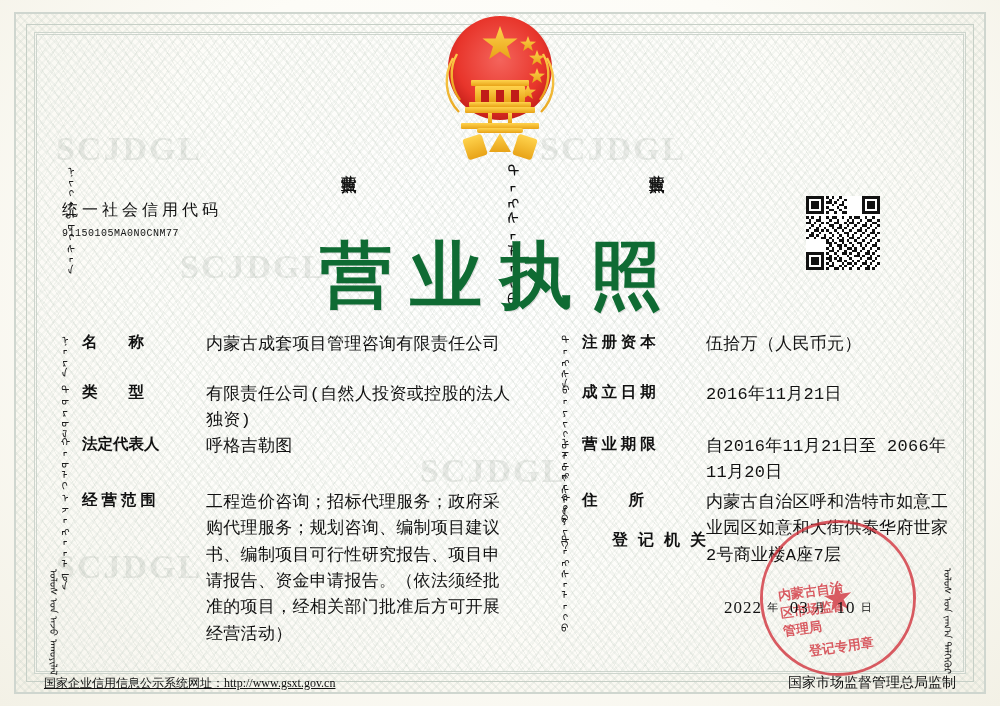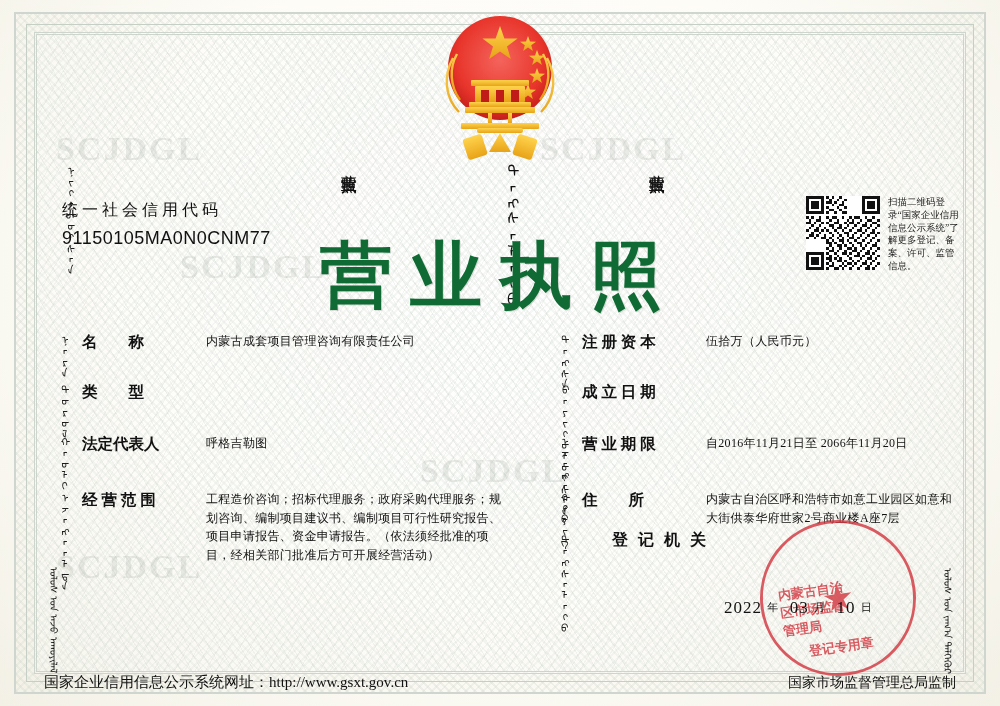--- a/index.html
+++ b/index.html
@@ -68,22 +68,22 @@
   }
   
   .code-mong{position:absolute;left:62px;top:165px;height:42px;}
   .code-label{
     position:absolute;left:62px;top:200px;
     font-size:16px;letter-spacing:4px;color:#111;
     font-family:"Liberation Serif","DejaVu Serif",serif;
   }
   .code-value{
     position:absolute;left:62px;top:228px;
-    font-size:18px;letter-spacing:.5px;color:#111;
-    font-family:Liberation Sans, sans-serif;
+    font-size:10px;letter-spacing:.5px;color:#111;
+    font-family:Liberation Mono, monospace;
   }
   
   .main-title{
     position:absolute;left:0;right:0;top:228px;
     text-align:center;
     font-family:"Liberation Serif","DejaVu Serif",serif;
     font-weight:bold;
     font-size:72px;
     letter-spacing:18px;
     color:#0f6b33;
@@ -119,22 +119,22 @@
   }
   .row .lab{
     position:absolute;left:26px;top:0;width:110px;
     text-align:justify;
     font-family:"Liberation Serif","DejaVu Serif",serif;
     font-size:15.5px;color:#111;font-weight:bold;
     letter-spacing:0;
   }
   .row .val{
     margin-left:150px;
-    font-family:Liberation Serif, serif;
-    font-size:12px;color:#111;line-height:1.55;
+    font-family:Liberation Mono, monospace;
+    font-size:17px;color:#111;line-height:1.55;
     letter-spacing:.3px;
   }
   .lab4{letter-spacing:0;}
   
   .registry{
     position:absolute;left:556px;top:530px;width:400px;
   }
   .registry .m{position:absolute;left:0;top:4px;height:24px;}
   .registry .lab{
     position:absolute;left:56px;top:0;
@@ -169,21 +169,21 @@
     font-family:"Liberation Serif","DejaVu Serif",serif;
     font-size:13px;color:#d1303a;font-weight:bold;
     transform-origin:0 0;
   }
   
   .footer-left{
     position:absolute;left:44px;bottom:14px;width:430px;
   }
   .footer-left .t{
     font-family:"Liberation Serif","DejaVu Serif",serif;
-    font-size:15px;color:#111;
+    font-size:12px;color:#111;text-decoration:underline;
   }
   .footer-right{
     position:absolute;right:44px;bottom:14px;width:360px;text-align:right;
   }
   .footer-right .t{
     font-family:"Liberation Serif","DejaVu Serif",serif;
     font-size:14px;color:#111;
   }
   .mong-row{
     display:flex;gap:6px;justify-content:flex-start;
@@ -482,35 +482,35 @@
         <rect x="8" y="28" width="1" height="1"></rect>
           <rect x="11" y="28" width="2" height="1"></rect>
           <rect x="14" y="28" width="1" height="1"></rect>
         <rect x="17" y="28" width="1" height="1"></rect>
           <rect x="20" y="28" width="1" height="1"></rect>
           <rect x="23" y="28" width="2" height="1"></rect>
           <rect x="26" y="28" width="1" height="1"></rect>
       </g>
     </svg>
   </div>
-  <div class="qr-note">扫描二维码登录“国家企业信用信息公示系统”了解更多登记、备案、许可、监管信息。</div>
 
   <div class="fields">
 
     <div class="col-left">
 
       <div class="row" style="height:28px;">
         <div class="m mong">ᠨᠡᠷᠡ</div>
         <div class="lab">名　　称</div>
         <div class="val">内蒙古成套项目管理咨询有限责任公司</div>
       </div>
 
       <div class="row" style="height:30px;margin-top:22px;">
         <div class="m mong">ᠲᠥᠷᠥᠯ</div>
         <div class="lab">类　　型</div>
+        <div class="val">有限责任公司(自然人投资或控股的法人独资)</div>
       </div>
 
       <div class="row" style="height:30px;margin-top:22px;">
         <div class="m mong">ᠬᠠᠤᠯᠢ</div>
         <div class="lab lab4">法定代表人</div>
         <div class="val">呼格吉勒图</div>
       </div>
 
       <div class="row" style="margin-top:26px;">
         <div class="m mong">ᠡᠵᠡᠩᠨᠡᠯᠲᠡ</div>
@@ -524,20 +524,21 @@
 
       <div class="row" style="height:28px;">
         <div class="m mong">ᠳᠠᠩᠰᠠ</div>
         <div class="lab">注 册 资 本</div>
         <div class="val">伍拾万（人民币元）</div>
       </div>
 
       <div class="row" style="height:30px;margin-top:22px;">
         <div class="m mong">ᠪᠠᠶᠢᠭᠤᠯᠤᠭᠰᠠᠨ</div>
         <div class="lab">成 立 日 期</div>
+        <div class="val">2016年11月21日</div>
       </div>
 
       <div class="row" style="height:30px;margin-top:22px;">
         <div class="m mong">ᠡᠵᠡᠩᠨᠡᠬᠦ</div>
         <div class="lab">营 业 期 限</div>
         <div class="val">自2016年11月21日至 2066年11月20日</div>
       </div>
 
       <div class="row" style="margin-top:26px;">
         <div class="m mong">ᠬᠠᠶᠢᠭ</div>

